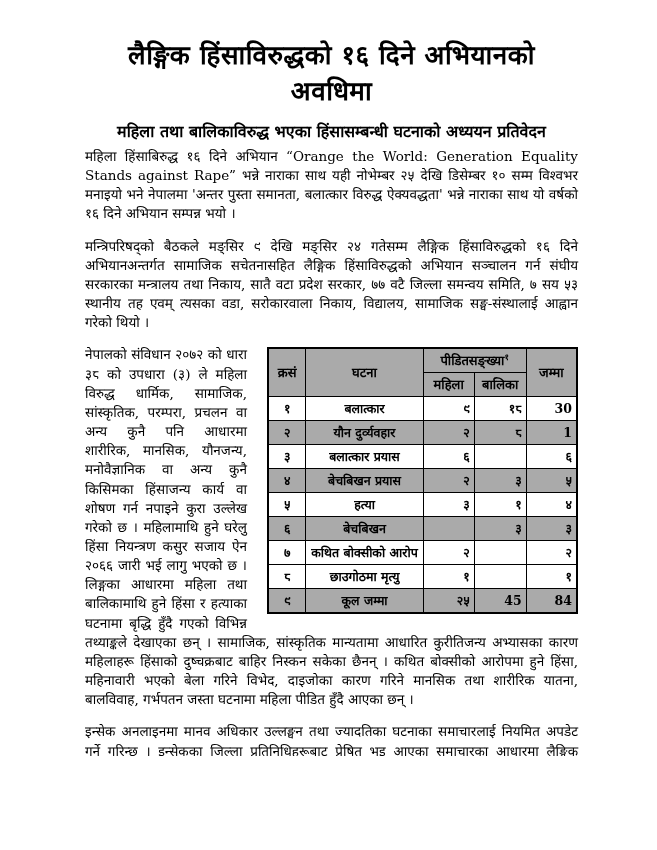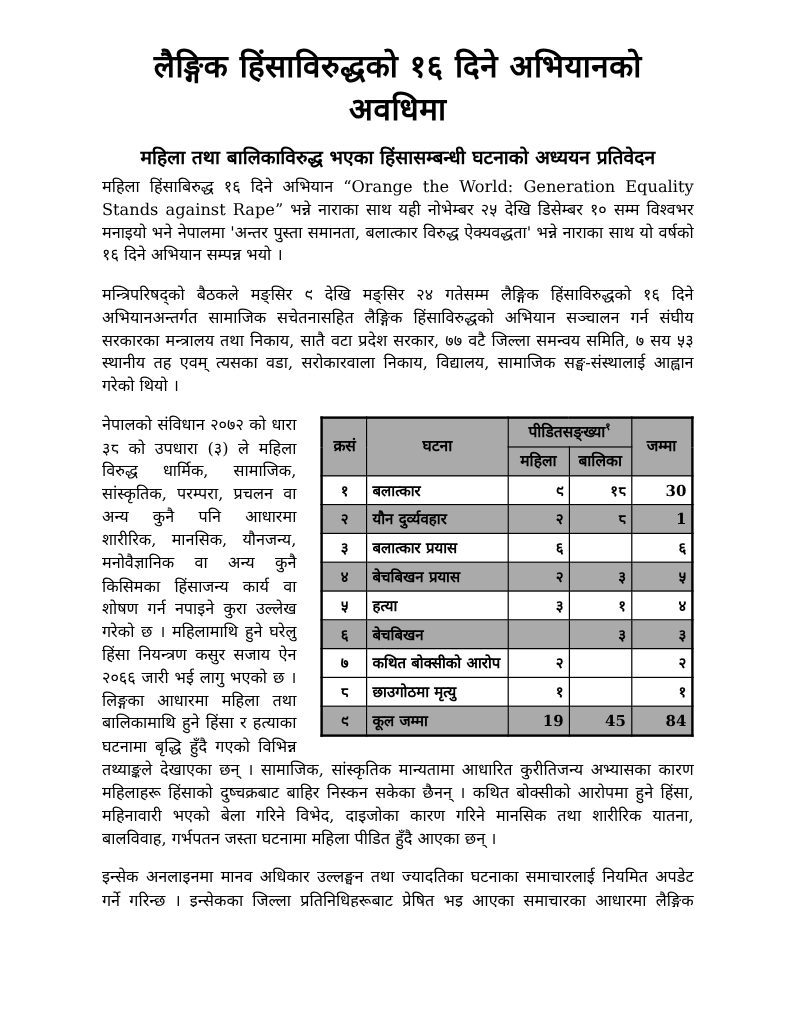--- a/index.html
+++ b/index.html
@@ -41,21 +41,21 @@
     line-height:1.25;
   }
   table.victims th, table.victims td {
     border:1.6px solid #000;
     padding:2px 4px;
     height:19px;
     vertical-align:middle;
   }
   table.victims th { background:#aaaaaa; text-align:center; font-size:13px; }
   td.c-sn    { width:30px;  text-align:center; }
-  td.c-event { width:118px; text-align:left; padding-left:6px; }
+  td.c-event { width:118px; text-align:center; padding-left:6px; }
   td.c-num   { width:44px;  text-align:right; padding-right:11px; }
   tr.shaded td { background:#aaaaaa; }
   tr.total-row td { background:#aaaaaa; font-weight:bold; }
   sup.fnref { font-size:8.5px; vertical-align:super; line-height:0; }
   .clear { clear:both; }
 </style>
 </head>
 <body>
 
 <div class="page">
@@ -135,21 +135,21 @@
         <tr>
           <td class="c-sn">८</td>
           <td class="c-event">छाउगोठमा मृत्यु</td>
           <td class="c-num">१</td>
           <td class="c-num"></td>
           <td class="c-num">१</td>
         </tr>
         <tr class="total-row">
           <td class="c-sn">९</td>
           <td class="c-event">कूल जम्मा</td>
-          <td class="c-num">19</td>
+          <td class="c-num">२५</td>
           <td class="c-num">45</td>
           <td class="c-num">84</td>
         </tr>
       </tbody>
     </table>
 
     <p class="body" style="margin-bottom:0;">नेपालको संविधान २०७२ को धारा ३८ को उपधारा (३) ले महिला विरुद्ध धार्मिक, सामाजिक, सांस्कृतिक, परम्परा, प्रचलन वा अन्य कुनै पनि आधारमा शारीरिक, मानसिक, यौनजन्य, मनोवैज्ञानिक वा अन्य कुनै किसिमका हिंसाजन्य कार्य वा शोषण गर्न नपाइने कुरा उल्लेख गरेको छ । महिलामाथि हुने घरेलु हिंसा नियन्त्रण कसुर सजाय ऐन २०६६ जारी भई लागु भएको छ । लिङ्गका आधारमा महिला तथा बालिकामाथि हुने हिंसा र हत्याका घटनामा बृद्धि हुँदै गएको विभिन्न तथ्याङ्कले देखाएका छन् । सामाजिक, सांस्कृतिक मान्यतामा आधारित कुरीतिजन्य अभ्यासका कारण महिलाहरू हिंसाको दुष्चक्रबाट बाहिर निस्कन सकेका छैनन् । कथित बोक्सीको आरोपमा हुने हिंसा, महिनावारी भएको बेला गरिने विभेद, दाइजोका कारण गरिने मानसिक तथा शारीरिक यातना, बालविवाह, गर्भपतन जस्ता घटनामा महिला पीडित हुँदै आएका छन् ।</p>
   </div>
 
   <p class="body clear">इन्सेक अनलाइनमा मानव अधिकार उल्लङ्घन तथा ज्यादतिका घटनाका समाचारलाई नियमित अपडेट गर्ने गरिन्छ । इन्सेकका जिल्ला प्रतिनिधिहरूबाट प्रेषित भइ आएका समाचारका आधारमा लैङ्गिक हिंसाविरुद्धको १६ दिने अभियान सञ्चालन भएका दिनमा लिङ्गकै आधारमा भएका हिंसासम्बन्धी समाचारलाई विश्लेषण गरिएको छ । इन्सेकमा भएको अभिलेखका आधारमा नोभेम्बर २५ देखि डिसेम्बर १० सम्मको १६ दिने अवधिमा बलात्कारका घटनामा नौ जना महिलासहित २७ जना पीडित भए । त्यसैगरी यौन दुर्व्यवहारका घटनामा चार वर्षीया बालिकासहित १० जना पीडित भए । बलात्कार प्रयासका घटनामा ६ जना महिला पीडित भए । यो तथ्याङ्कलाई हेर्दा १६ दिने अभियानका क्रममा दैनिक दुईजना भन्दा बढी महिला तथा बालिका यौनजन्य हिंसाबाट पीडित भए । त्यसैगरी यो अवधिमा बेचबिखन प्रयासका घटनामा तीन जना बालिकासहित पाँचजना, बेचबिखन घटनामा तीनजना बालिका र कथित बोक्सीको आरोपमा दुई जना महिला पीडित भए । यो अवधिमा परिवारकै सदस्यबाट तीन जना महिला र एक जना बालिकाको हत्या भयो । अभिलेखित सबै घटनाको अनुसन्धान प्रकृया जारी रहेको छ । १६ दिने अभियान चलिरहँदा अछाममा एक जना महिलाको छाउगोठमा मृत्यु भयो । छोराले आमालाई कुटपिट गरी घाइते बनाएको लगायतका घरेलु हिंसाका घटना इन्सेकको अभिलेखमा छ ।</p>

